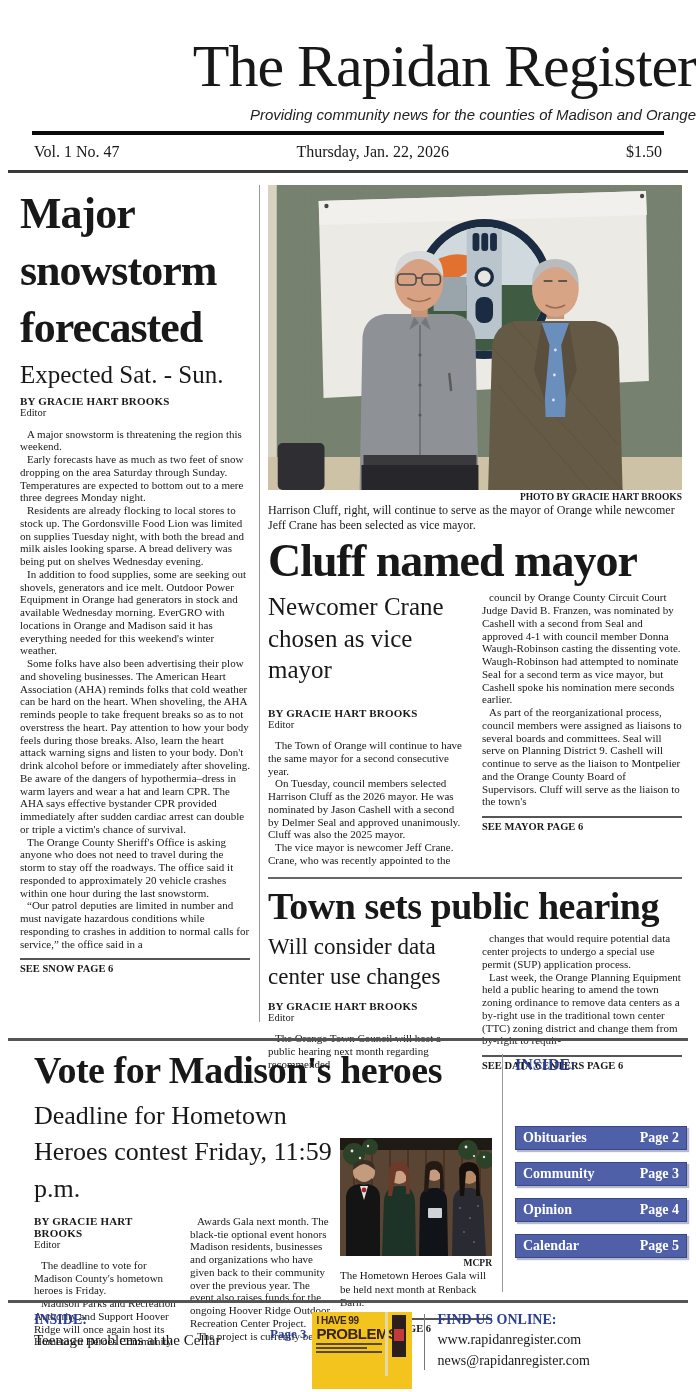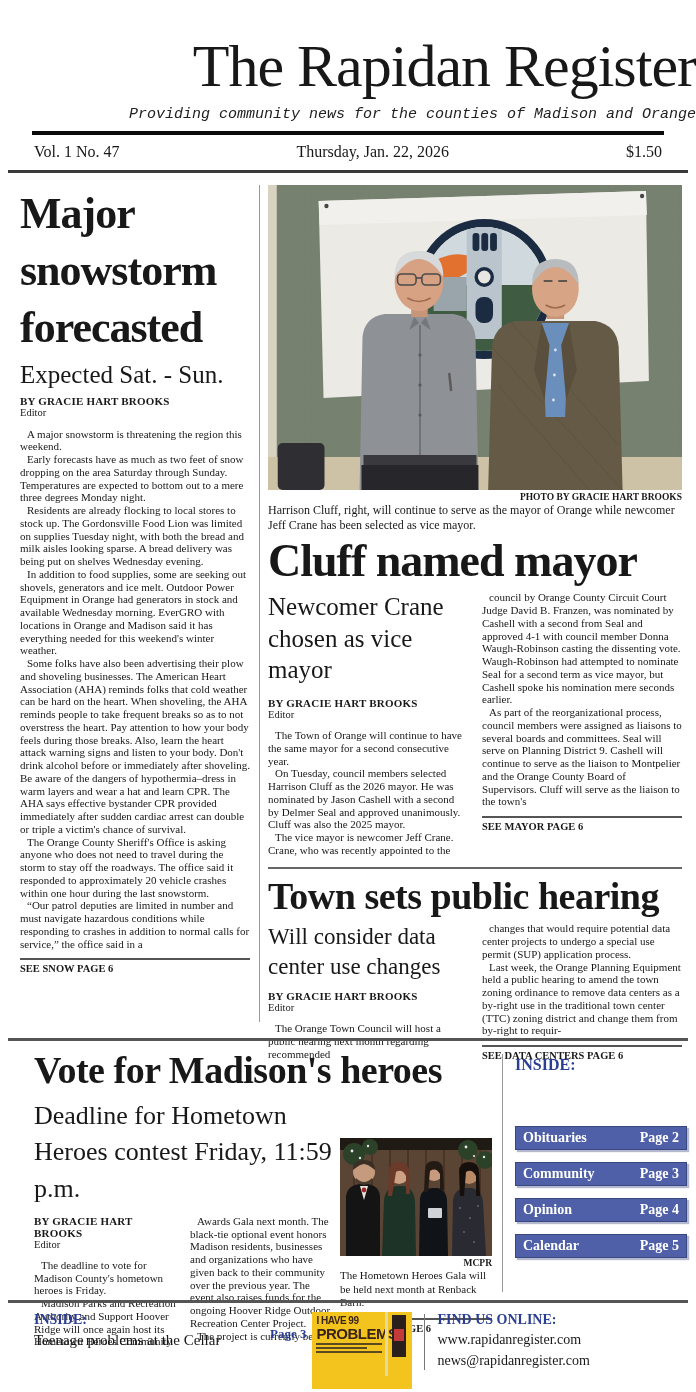--- a/index.html
+++ b/index.html
@@ -5,21 +5,21 @@
   * { margin:0; padding:0; box-sizing:border-box; }
   html,body { background:#e9e9e9; }
   .page {
     position:relative; width:696px; height:1392px; margin:0 auto;
     background:#ffffff; color:#181818;
     font-family:"Liberation Serif", serif; overflow:hidden;
   }
   
   .masthead { position:absolute; top:0; left:0; width:696px; height:185px; text-align:right; }
   .mast-title { font-size:60px; font-weight:400; letter-spacing:-1px; margin-top:36px; line-height:1.0; }
-  .mast-tagline { font-family:Liberation Mono, monospace; font-style:italic; font-size:15px; color:#222; margin-top:10px; }
+  .mast-tagline { font-family:Liberation Sans, sans-serif; font-style:italic; font-size:15px; color:#222; margin-top:10px; }
   .rule-thick { border-top:4px solid #0a0a0a; margin:8px 32px 0 32px; }
   .info-row { display:flex; justify-content:space-between; align-items:center; padding:8px 34px 0 34px; font-size:16px; }
   .rule-info { border-top:3px solid #3a3a3a; margin:9px 8px 0 8px; }
   
   .byline { font-size:11px; font-weight:bold; letter-spacing:.2px; }
   .byrole { font-size:10.5px; }
   .body p { font-size:11px; line-height:1.16; text-indent:7px; text-align:left; }
   .jump { border-top:2px solid #555; margin-top:8px; padding-top:3px; text-align:left; font-size:10.5px; font-weight:bold; }
   
   .top-section { position:absolute; top:185px; left:0; width:696px; height:853px; display:flex; padding:0 14px 16px 20px; }
@@ -27,21 +27,21 @@
   .snow-h { font-size:44px; line-height:1.3; letter-spacing:-1px; }
   .snow-sub { font-size:25px; margin-top:4px; }
   .snow-col .byline-wrap { margin:6px 0 10px 0; }
   .vdiv { width:1px; background:#999; margin:0 8px 0 9px; flex:none; }
   .right-col { flex:1; min-width:0; }
   .photo-credit { text-align:right; font-size:9.5px; font-weight:bold; margin-top:2px; }
   .photo-caption { font-size:12px; line-height:1.25; margin-top:1px; }
   .cluff-h { font-size:46px; line-height:1.05; letter-spacing:-1px; margin-top:4px; }
   .twocol { display:flex; gap:14px; margin-top:6px; }
   .twocol > div { flex:1; min-width:0; }
-  .sub2 { font-size:25px; line-height:1.25; margin-bottom:12px; }
+  .sub2 { font-size:25px; line-height:1.25; margin-bottom:22px; }
   .sub3 { font-size:23px; line-height:1.3; margin-bottom:8px; }
   .byline-wrap { margin-bottom:9px; }
   .mid-rule { border-top:2px solid #666; margin:10px 0 8px 0; }
   .hearing-h { font-size:38px; line-height:1.05; letter-spacing:-0.5px; margin-top:2px; }
   
   .full-rule { position:absolute; top:1038px; left:8px; width:680px; border-top:3px solid #555; }
   
   .heroes { position:absolute; top:1050px; left:0; width:551px; height:248px; display:flex; padding:0 8px 0 34px; }
   .heroes-main { width:462px; flex:none; }
   .heroes-h { font-size:38px; line-height:1.1; letter-spacing:-0.5px; }

